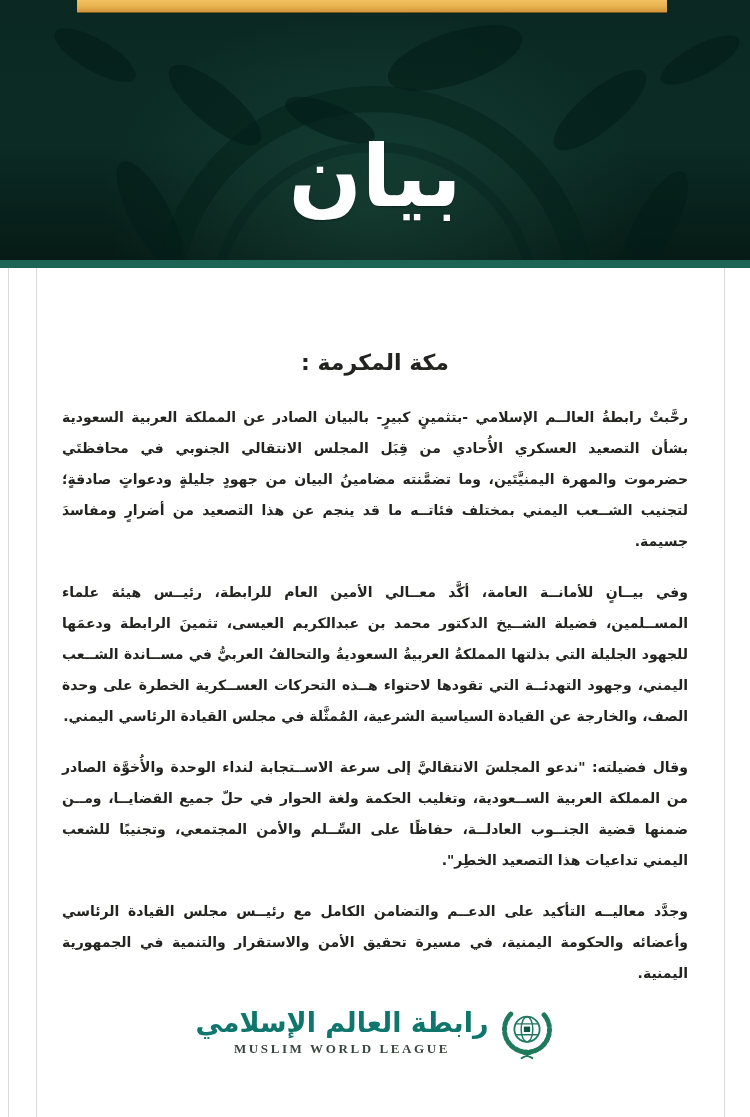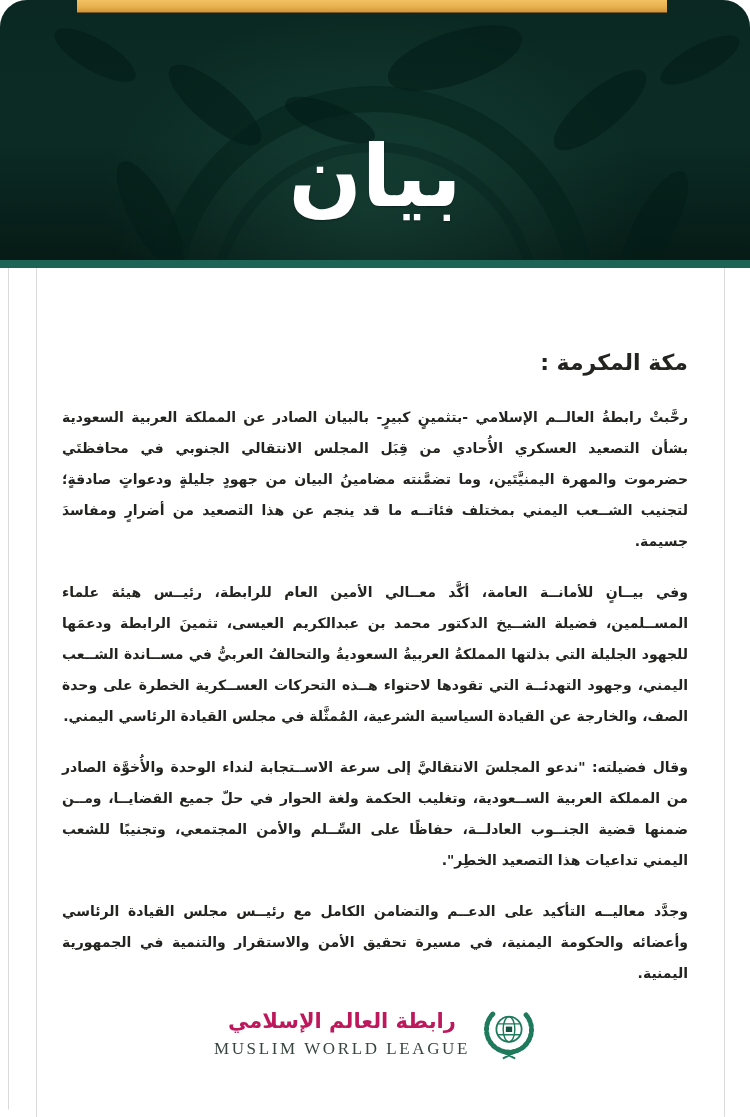--- a/index.html
+++ b/index.html
@@ -3,21 +3,20 @@
 <meta charset="utf-8">
 <style>
   html, body { margin: 0; padding: 0; background: #ffffff; }
   .page {
     position: relative;
     width: 750px;
     height: 1117px;
     overflow: hidden;
     background: #ffffff;
     font-family: "DejaVu Sans", sans-serif;
-    border-radius: 27px;
   }
 
   
   .banner {
     position: absolute;
     top: 0; left: 0;
     width: 750px;
     height: 260px;
     background:
       radial-gradient(ellipse 420px 300px at 50% 78%, rgba(34,88,72,0.45), rgba(34,88,72,0) 65%),
@@ -74,21 +73,21 @@
     width: 750px;
     box-sizing: border-box;
     padding: 82px 62px 0 62px;
     direction: rtl;
     color: #23241f;
   }
   .location {
     margin: 0 0 27px 0;
     font-size: 22px;
     font-weight: 700;
-    text-align: right;
+    text-align: center;
   }
   .para {
     margin: 0 0 20px 0;
     font-size: 14px;
     font-weight: 700;
     line-height: 31px;
     text-align: justify;
     text-align-last: right;
   }
 
@@ -99,31 +98,31 @@
     left: 0;
     width: 750px;
     display: flex;
     justify-content: center;
     align-items: center;
     gap: 12px;
     direction: ltr;
   }
   .logo-text { text-align: center; }
   .logo-ar {
-    font-size: 21px;
+    font-size: 27px;
     font-weight: 700;
-    color: #be185d;
+    color: #0f766e;
     line-height: 30px;
     direction: rtl;
   }
   .logo-en {
     margin-top: 3px;
     font-family: "Liberation Serif", serif;
-    font-size: 17px;
-    font-weight: 400;
+    font-size: 13px;
+    font-weight: 700;
     letter-spacing: 2.6px;
     color: #39463f;
   }
 </style>
 </head>
 <body>
 
 <div class="page">
 
   <div class="banner">

